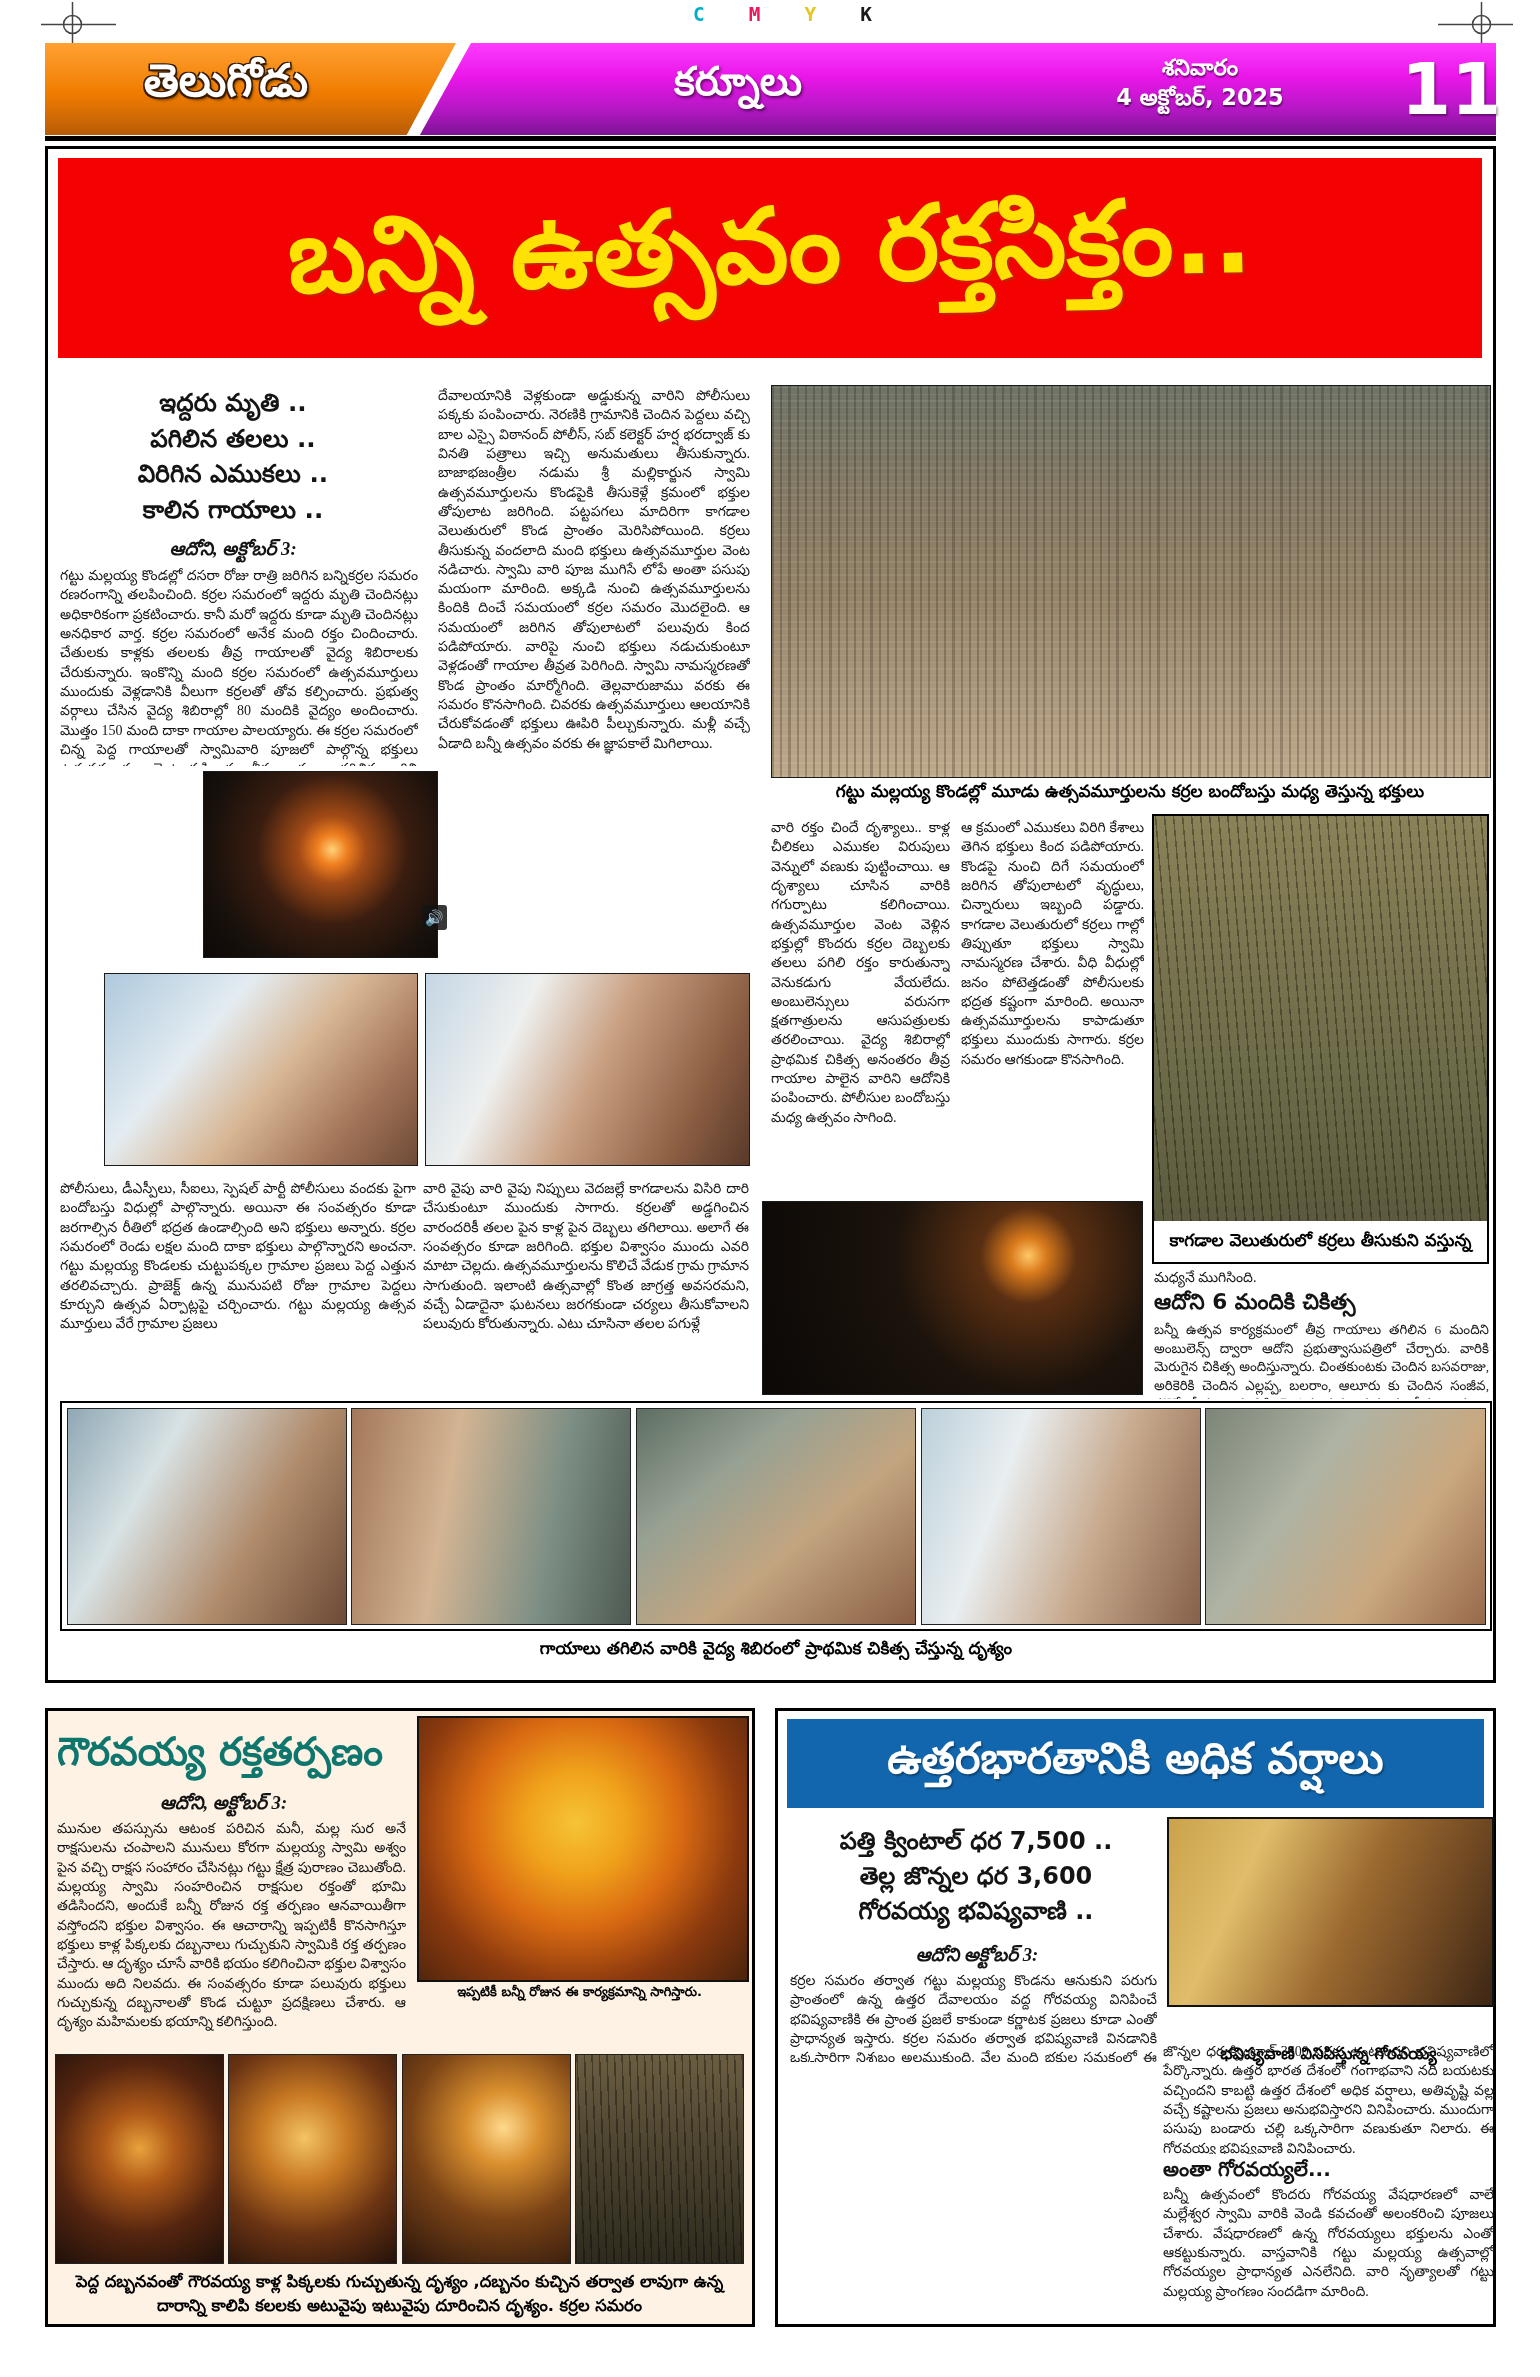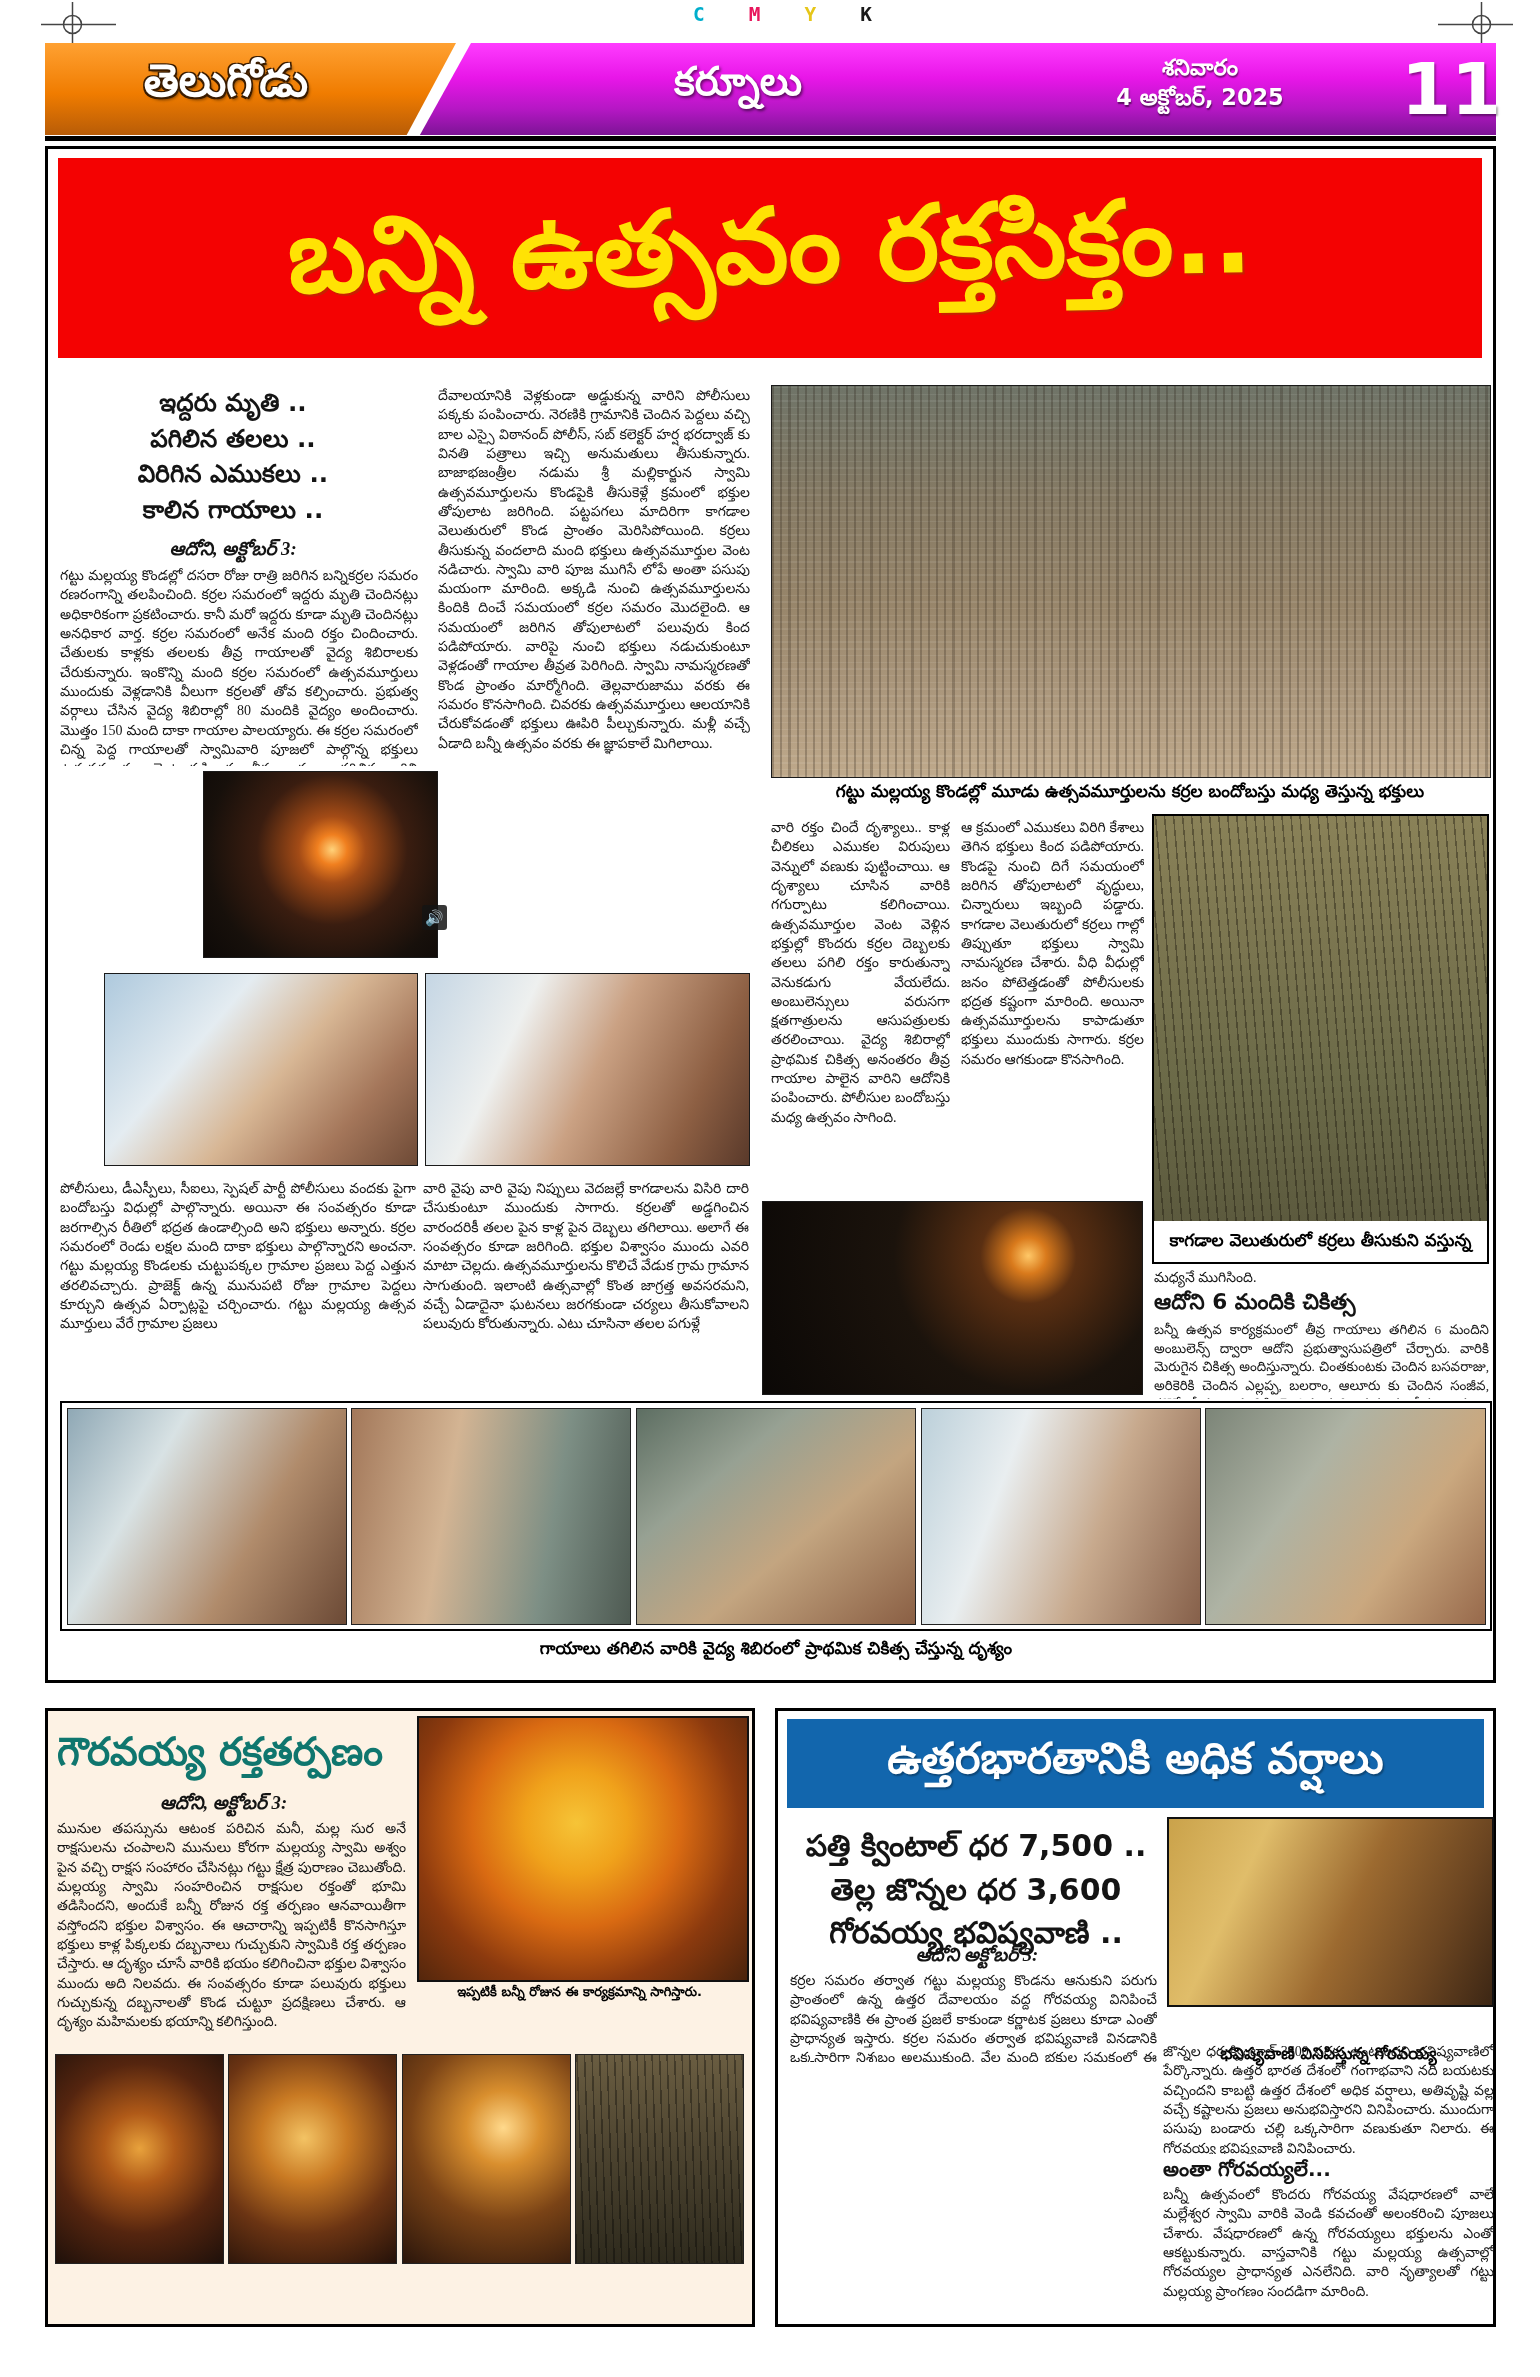--- a/index.html
+++ b/index.html
@@ -133,26 +133,27 @@
   <div class="abs dl" style="left:97px;top:1792px;width:253px;">ఆదోని, అక్టోబర్ 3:</div>
   <div class="abs body" style="left:57px;top:1819px;width:349px;height:228px;">మునుల తపస్సును ఆటంక పరిచిన మనీ, మల్ల సుర అనే రాక్షసులను చంపాలని మునులు కోరగా మల్లయ్య స్వామి అశ్వం పైన వచ్చి రాక్షస సంహారం చేసినట్లు గట్టు క్షేత్ర పురాణం చెబుతోంది. మల్లయ్య స్వామి సంహరించిన రాక్షసుల రక్తంతో భూమి తడిసిందని, అందుకే బన్నీ రోజున రక్త తర్పణం ఆనవాయితీగా వస్తోందని భక్తుల విశ్వాసం. ఈ ఆచారాన్ని ఇప్పటికీ కొనసాగిస్తూ భక్తులు కాళ్ల పిక్కలకు దబ్బనాలు గుచ్చుకుని స్వామికి రక్త తర్పణం చేస్తారు. ఆ దృశ్యం చూసే వారికి భయం కలిగించినా భక్తుల విశ్వాసం ముందు అది నిలవదు. ఈ సంవత్సరం కూడా పలువురు భక్తులు గుచ్చుకున్న దబ్బనాలతో కొండ చుట్టూ ప్రదక్షిణలు చేశారు. ఆ దృశ్యం మహిమలకు భయాన్ని కలిగిస్తుంది.</div>
   <div class="abs" style="left:55px;top:2054px;width:689px;height:210px;display:flex;gap:4.5px;">
     <div style="flex:1;border:0.7px solid #222;background:radial-gradient(circle at 50% 45%,#e8a23c 0%,#b05a18 25%,#55250f 60%,#1e100a 100%);"></div>
     <div style="flex:1;border:0.7px solid #222;background:radial-gradient(circle at 45% 40%,#f3c364 0%,#c97a23 28%,#6b3413 62%,#241109 100%);"></div>
     <div style="flex:1;border:0.7px solid #222;background:radial-gradient(circle at 60% 35%,#ffd98c 0%,#d98f2e 22%,#7a4316 55%,#2a150b 100%);"></div>
     <div style="flex:1;border:0.7px solid #222;background:
       repeating-linear-gradient(88deg,rgba(0,0,0,.35) 0 1.5px,transparent 1.5px 7.5px),
       linear-gradient(180deg,#6a5d41 0%,#4d4430 45%,#2e2a1d 100%);"></div>
   </div>
+  <div class="abs cap" style="left:67px;top:2270px;width:665px;height:51px;font-size:16.4px;line-height:1.45;">పెద్ద దబ్బనవంతో గౌరవయ్య కాళ్ల పిక్కలకు గుచ్చుతున్న దృశ్యం ,దబ్బనం కుచ్చిన తర్వాత లావుగా ఉన్న దారాన్ని కాలిపి కలలకు అటువైపు ఇటువైపు దూరించిన దృశ్యం. కర్రల సమరం</div>
 
   <div class="abs" style="left:775px;top:1708px;width:721px;height:619px;border:3px solid #000;background:#fff;box-sizing:border-box;"></div>
   <div class="abs" style="left:787px;top:1719px;width:697px;height:89px;background:#1266ad;display:flex;align-items:center;justify-content:center;">
     <div class="subh" style="font-size:43px;color:#fff;text-shadow:1.5px 1.5px 1.5px rgba(0,0,0,.3);">ఉత్తరభారతానికి అధిక వర్షాలు</div>
   </div>
-  <div class="abs deck" style="left:801px;top:1824px;width:350px;font-size:30px;line-height:1.45;">
+  <div class="abs deck" style="left:801px;top:1824px;width:350px;font-size:24px;line-height:1.45;">
     <div>పత్తి క్వింటాల్ ధర 7,500 ..</div>
     <div>తెల్ల జొన్నల ధర 3,600</div>
     <div>గోరవయ్య భవిష్యవాణి ..</div>
   </div>
   <div class="abs dl" style="left:865px;top:1944px;width:224px;">ఆదోని అక్టోబర్ 3:</div>
   <div class="abs body" style="left:790px;top:1971px;width:367px;height:91px;">కర్రల సమరం తర్వాత గట్టు మల్లయ్య కొండను ఆనుకుని పరుగు ప్రాంతంలో ఉన్న ఉత్తర దేవాలయం వద్ద గోరవయ్య వినిపించే భవిష్యవాణికి ఈ ప్రాంత ప్రజలే కాకుండా కర్ణాటక ప్రజలు కూడా ఎంతో ప్రాధాన్యత ఇస్తారు. కర్రల సమరం తర్వాత భవిష్యవాణి వినడానికి ఒక్కసారిగా నిశ్శబ్దం అలముకుంది. వేల మంది భక్తుల సమక్షంలో ఈ సంవత్సరం పత్తి క్వింటాల్ ధర 7500, తెల్ల</div>
   <div class="photo" style="left:1167px;top:1817px;width:323px;height:186px;border:2.2px solid #111;background:linear-gradient(115deg,#caa24a 0%,#e0bd6a 25%,#9c6a30 55%,#6b4521 80%,#3c2614 100%);"></div>
   <div class="abs cap" style="left:1167px;top:2008px;width:323px;font-size:16.4px;margin-top:36px;">భవిష్యవాణి వినిపిస్తున్న గోరవయ్య</div>
   <div class="abs body" style="left:1163px;top:2042px;width:331px;height:112px;">జొన్నల ధర క్వింటాల్ 3600 వరకు ఉంటుందని భవిష్యవాణిలో పేర్కొన్నారు. ఉత్తర భారత దేశంలో గంగాభవాని నది బయటకు వచ్చిందని కాబట్టి ఉత్తర దేశంలో అధిక వర్షాలు, అతివృష్టి వల్ల వచ్చే కష్టాలను ప్రజలు అనుభవిస్తారని వినిపించారు. ముందుగా పసుపు బండారు చల్లి ఒక్కసారిగా వణుకుతూ నిలారు. ఈ గోరవయ్య భవిష్యవాణి వినిపించారు.</div>
   <div class="abs subh" style="left:1163px;top:2157px;width:331px;font-size:20px;">అంతా గోరవయ్యలే...</div>

